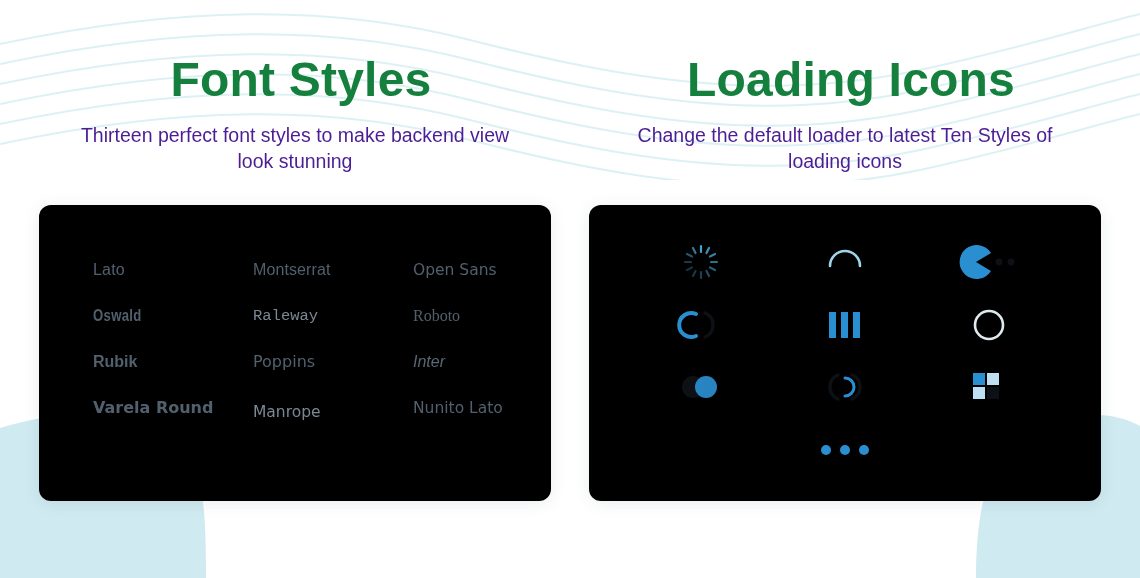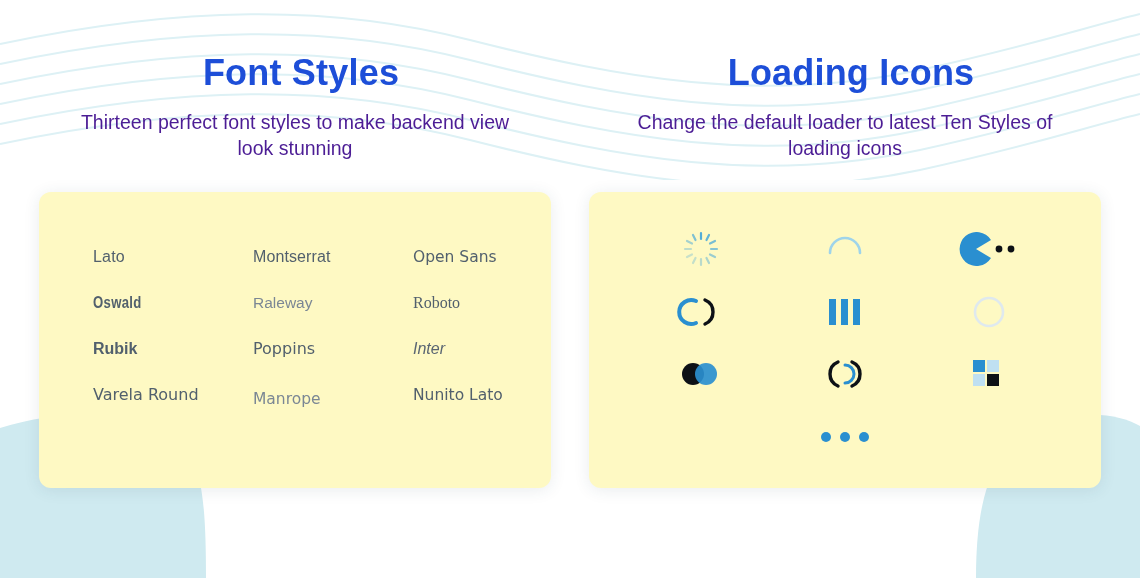--- a/index.html
+++ b/index.html
@@ -44,38 +44,38 @@
     padding-top: 52px;
   }
   .panel {
     width: 512px;
     display: flex;
     flex-direction: column;
     align-items: center;
   }
 
   .panel-title {
-    color: #1d4ed8;
-    font-size: 36px;
+    color: #15803d;
+    font-size: 48px;
     font-weight: bold;
     letter-spacing: 0.2px;
     margin: 0 0 16px 12px;
     text-align: center;
   }
   .panel-subtitle {
     color: #4c1d95;
     font-size: 19.5px;
     line-height: 1.33;
     text-align: center;
     margin: 0 0 30px 0;
     max-width: 430px;
   }
 
   .card {
-    background: #fef9c3;
+    background: #000000;
     border-radius: 12px;
     box-shadow: 0 2px 16px rgba(40, 70, 90, 0.10);
     width: 512px;
     height: 296px;
     position: relative;
   }
 
   
   .fonts-grid {
     position: absolute;
@@ -91,23 +91,23 @@
     color: #52606d;
     font-size: 16px;
     white-space: nowrap;
   }
   .f-lato       { font-family: "Liberation Sans", sans-serif; font-weight: normal; letter-spacing: .2px; }
   .f-oswald     { font-family: "Liberation Sans Narrow", "Liberation Sans", sans-serif; font-weight: bold; font-size: 16px; transform: scaleX(.82); transform-origin: left center; letter-spacing: .4px; }
   .f-poppins    { font-family: "DejaVu Sans", sans-serif; font-size: 16px; }
   .f-josefin    { font-family: "DejaVu Serif", serif; font-size: 15.5px; letter-spacing: .3px; font-weight: normal; }
   .f-nunito     { font-family: "DejaVu Sans", sans-serif; font-size: 15.5px; }
   .f-montserrat { font-family: "Liberation Sans", sans-serif; font-size: 16px; letter-spacing: .1px; }
-  .f-raleway    { font-family: Liberation Sans, sans-serif; font-size: 15.5px; font-weight: normal; color: #7b8794; }
+  .f-raleway    { font-family: Liberation Mono, monospace; font-size: 15.5px; font-weight: normal; color: #7b8794; }
   .f-rubik      { font-family: "Liberation Sans", sans-serif; font-weight: bold; font-size: 16px; }
-  .f-varela     { font-family: "DejaVu Sans", sans-serif; font-size: 16px; }
+  .f-varela     { font-family: "DejaVu Sans", sans-serif; font-size: 16px; font-weight: bold; }
   .f-opensans   { font-family: "DejaVu Sans", sans-serif; font-size: 15.5px; }
   .f-roboto     { font-family: Liberation Serif, serif; font-size: 16px; }
   .f-inter      { font-family: "Liberation Sans", sans-serif; font-size: 16px; color: #5a6672; font-style: italic; }
   .f-manrope    { font-family: "DejaVu Sans", sans-serif; font-size: 15.5px; color: #7b8794; margin-top: 8px; }
 
   
   .loaders-grid {
     position: absolute;
     top: 26px;
     left: 40px;

